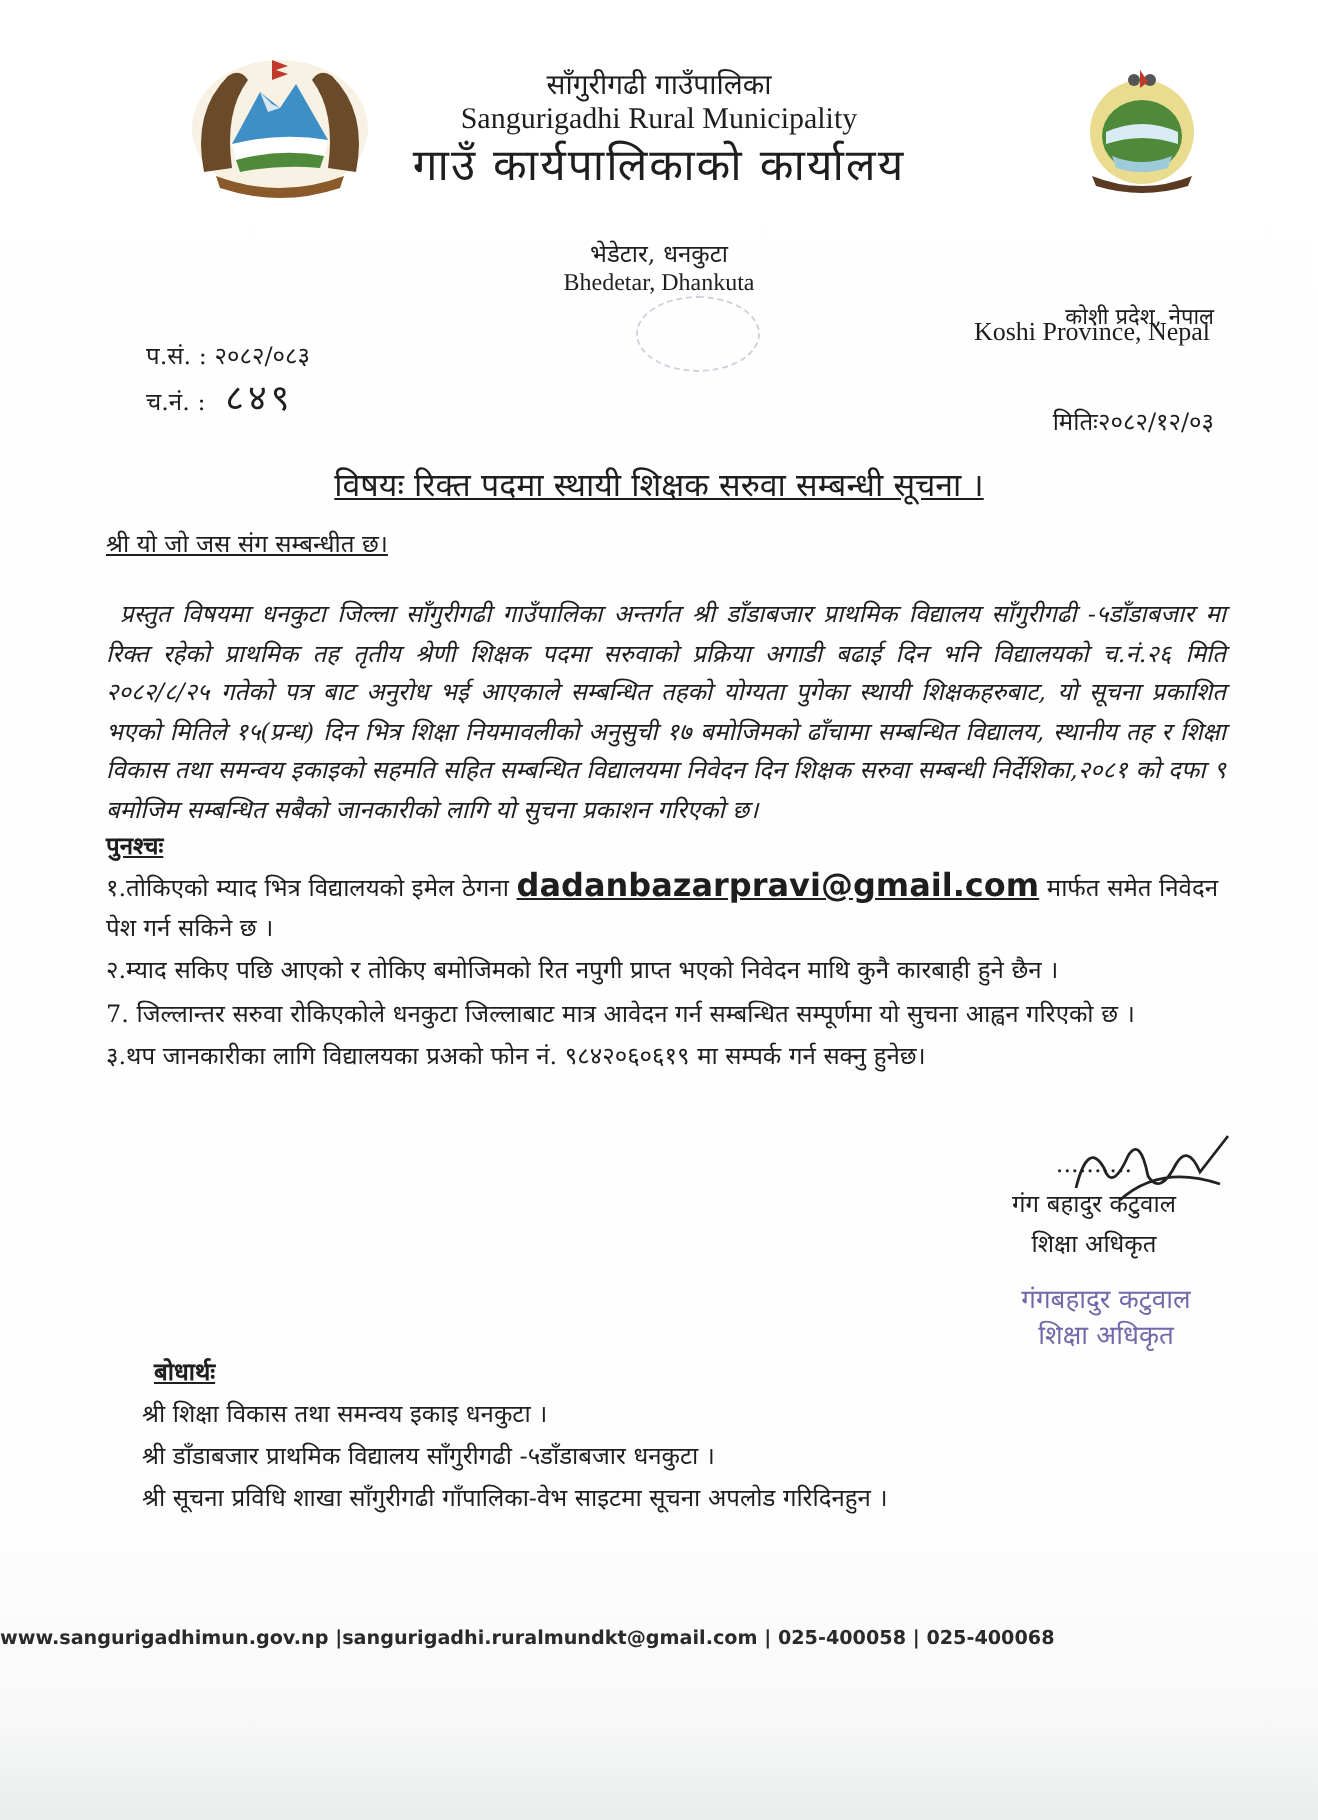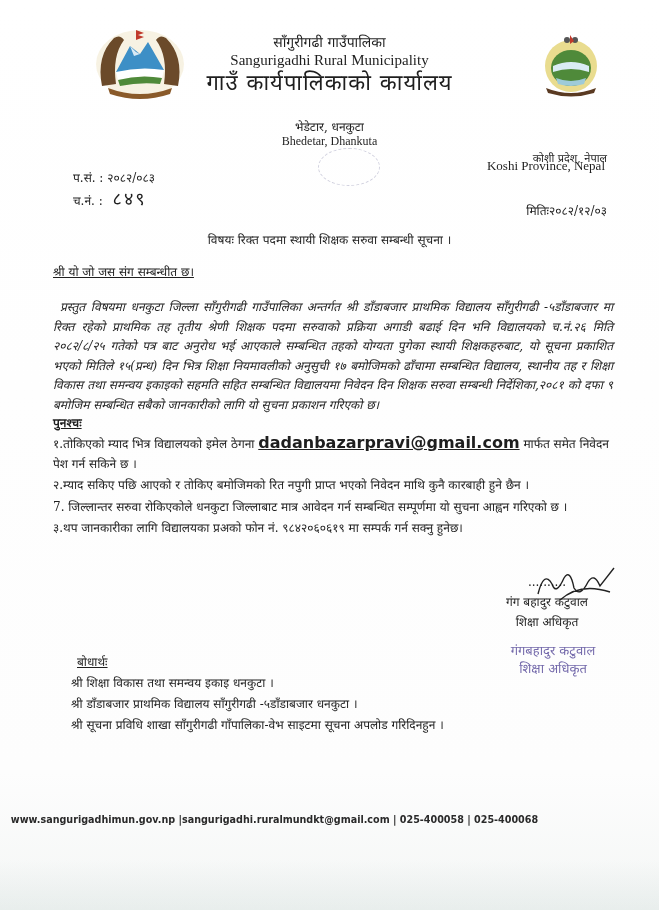--- a/index.html
+++ b/index.html
@@ -26,39 +26,39 @@
   .stamp { left: 318px; top: 148px; width: 60px; height: 36px; border-radius: 50%;
            border: 1px dashed rgba(120,120,160,0.35); }
 
   .prov-np { right: 52px; top: 150px; font-size: 11px; }
   .prov-en { right: 54px; top: 158px; font-family: "Liberation Serif", serif; font-size: 13px; }
   .ref-ps { left: 73px; top: 169px; font-size: 12px; }
   .ref-cn { left: 73px; top: 186px; font-size: 12px; }
   .ref-cn .hand { font-family: "DejaVu Sans", sans-serif; font-size: 18px; letter-spacing: 2px; margin-left: 6px; text-align: right; }
   .date { right: 52px; top: 202px; font-size: 12px; }
 
-  .subject { left: 0; width: 659px; top: 231px; text-align: center; font-size: 12px; }
+  .subject { left: 0; width: 659px; top: 231px; text-align: center; font-size: 16px; text-decoration: underline; }
 
   .body-txt { left: 53px; width: 560px; font-size: 12px; line-height: 19.5px; }
   .greet { top: 263px; text-decoration: underline; }
   .para { top: 298px; text-align: justify; text-indent: 7px; font-style: italic; }
   .ps-title { top: 414px; text-decoration: underline; font-weight: bold; }
   .ps-list { top: 433px; }
   .ps-list div { margin-bottom: 2px; }
   .email { font-family: "DejaVu Sans", sans-serif; font-size: 16px; }
   .email u { text-decoration: underline; font-weight: bold; }
 
   .sig { left: 472px; top: 572px; width: 150px; text-align: center; font-size: 12px; line-height: 20px; }
   .sig-scribble { left: 530px; top: 564px; width: 90px; height: 40px; }
   .seal { left: 478px; top: 642px; width: 150px; text-align: center; color: #5b4f9c; font-size: 13px; line-height: 18px; opacity: 0.85; }
 
   .cc { left: 71px; top: 652px; font-size: 12px; line-height: 21px; width: 520px; }
-  .cc-title { text-decoration: underline; font-weight: normal; padding-left: 6px; }
+  .cc-title { text-decoration: underline; font-weight: bold; padding-left: 6px; margin-top: 24px; }
 
-  .footer { left: 0; width: 549px; top: 814px; text-align: center; font-family: "DejaVu Sans", sans-serif;
+  .footer { left: 0; width: 549px; top: 814px; font-family: "DejaVu Sans", sans-serif;
             font-size: 9.6px; font-weight: bold; color: #2a2a2a; }
   .shadow-bottom { left: 0; top: 860px; width: 659px; height: 50px;
                    background: linear-gradient(180deg, rgba(255,255,255,0) 0%, rgba(210,222,220,0.35) 100%); }
 </style>
 </head>
 <body>
 
 <div class="page">
 
   <svg class="abs logo-left" viewBox="0 0 100 76">

